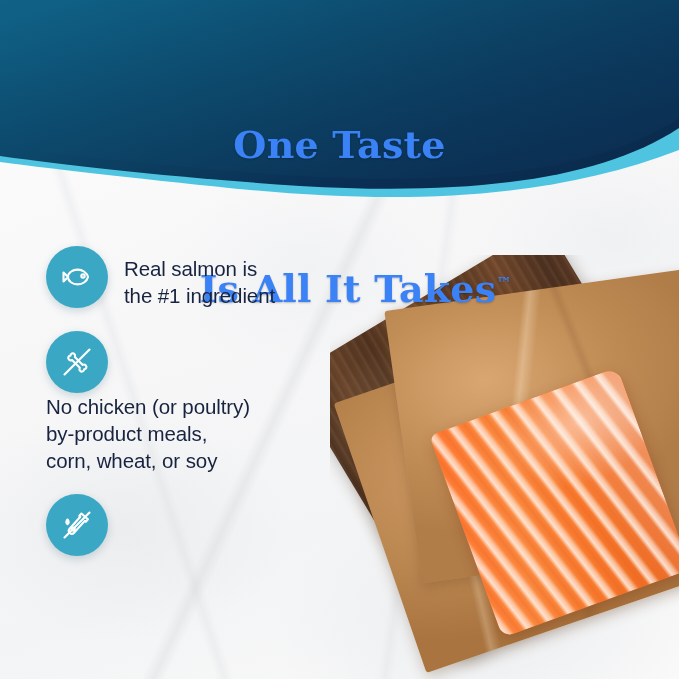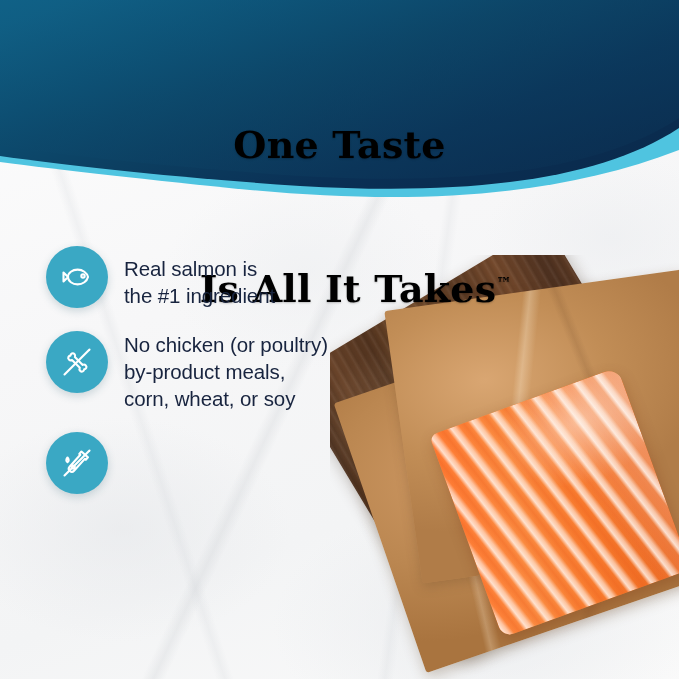--- a/index.html
+++ b/index.html
@@ -35,21 +35,21 @@
   }
 
   
   .header{
     position:absolute;left:0;top:0;width:679px;height:200px;
   }
   .header svg{position:absolute;left:0;top:0;}
   .header-title{
     position:absolute;left:0;top:30px;width:679px;
     text-align:center;
-    color:#000000;
+    color:#3b82f6;
     font-family:"DejaVu Serif", serif;
     font-weight:bold;
     font-size:38px;
     line-height:46px;
     letter-spacing:.2px;
     text-shadow:0 1px 2px rgba(0,0,0,.22);
     white-space:pre;
   }
   .header-title .l1{display:block;}
   .header-title .l2{display:block;position:relative;padding-left:32px;}
@@ -170,21 +170,21 @@
     font-size:20.5px;
     line-height:27px;
     font-weight:500;
     letter-spacing:-.1px;
     padding-top:4px;
     white-space:pre-line;
   }
   .b1 .bullet-text{padding-top:9px;}
   .b2 .bullet-text{padding-top:0px;}
   .b3 .bullet-text{padding-top:5px;}
-  .b2{margin-bottom:20px;}
+  .b2{margin-bottom:20px;flex-direction:column;}
 </style>
 </head>
 <body>
 
 <div class="canvas">
 
   <div class="marble"></div>
 
   <div class="photo">
     <div class="board"></div>

